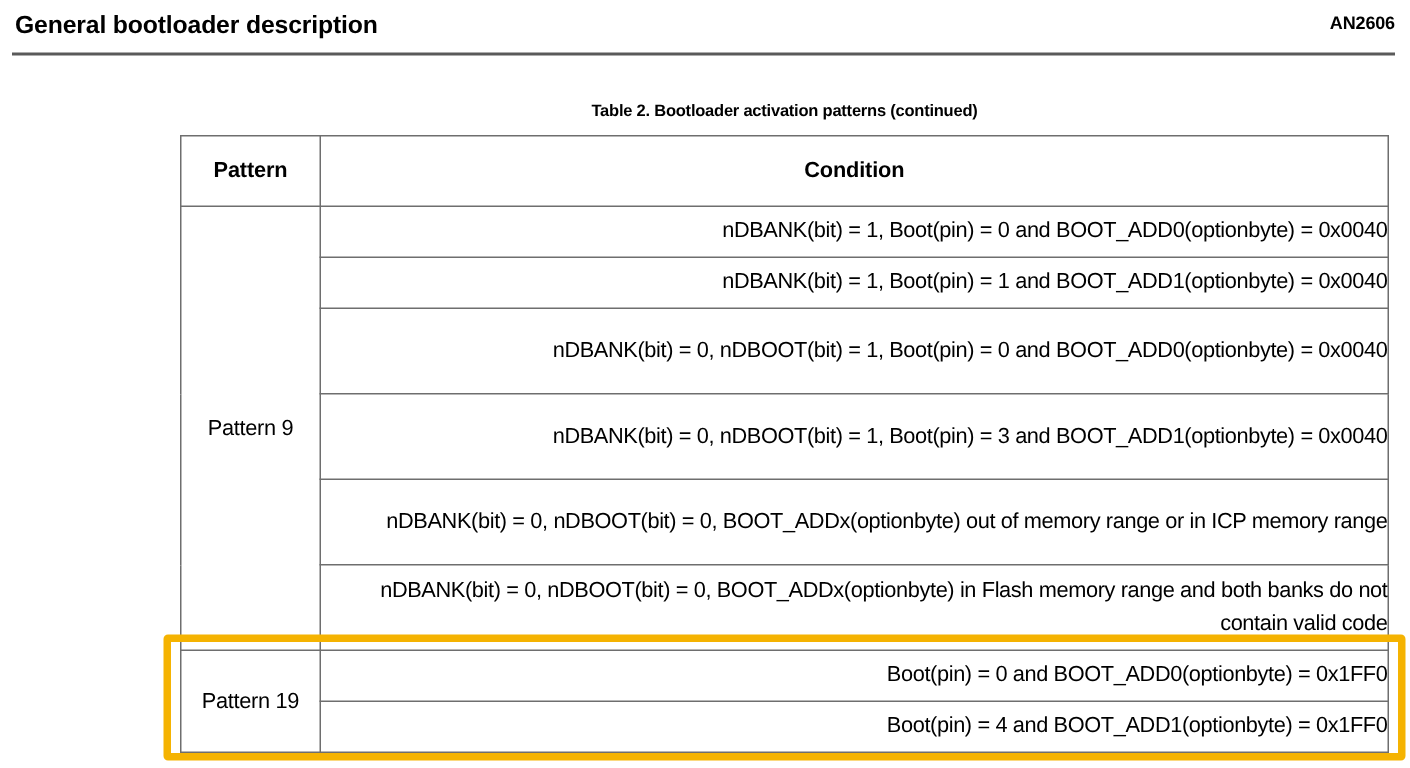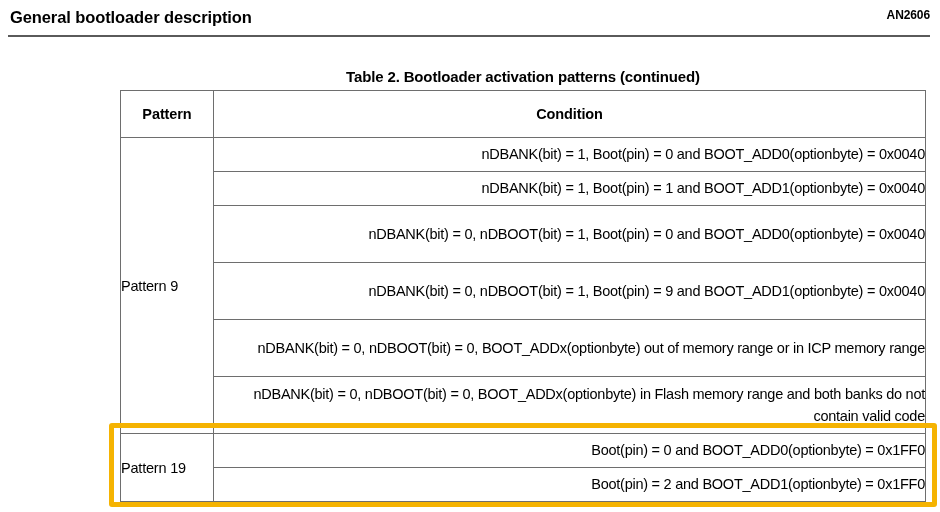--- a/index.html
+++ b/index.html
@@ -54,21 +54,21 @@
     background: #5a5a5a;
   }
 
   
   #table-caption {
     position: absolute;
     left: 120px;
     top: 68px;
     width: 806px;
     text-align: center;
-    font-size: 15px;
+    font-size: 11px;
     font-weight: bold;
     letter-spacing: -0.15px;
     white-space: nowrap;
   }
 
   
   #bootloader-table {
     position: absolute;
     left: 120px;
     top: 90px;
@@ -96,21 +96,21 @@
   thead th {
     height: 46px;
     font-size: 14.5px;
     font-weight: bold;
     text-align: center;
     border-bottom: 3px solid #000000;
     letter-spacing: -0.1px;
   }
 
   td.pattern-cell {
-    text-align: left;
+    text-align: center;
     font-size: 14.5px;
     letter-spacing: -0.2px;
     white-space: nowrap;
   }
 
   td.condition-cell {
     font-size: 14.5px;
     letter-spacing: -0.25px;
     padding: 0 6px 0 8px;
     line-height: 22.5px;
@@ -161,33 +161,33 @@
       <td class="pattern-cell" rowspan="6">Pattern 9</td>
       <td class="condition-cell">nDBANK(bit) = 1, Boot(pin) = 0 and BOOT_ADD0(optionbyte) = 0x0040</td>
     </tr>
     <tr class="row-1line">
       <td class="condition-cell">nDBANK(bit) = 1, Boot(pin) = 1 and BOOT_ADD1(optionbyte) = 0x0040</td>
     </tr>
     <tr class="row-2line">
       <td class="condition-cell">nDBANK(bit) = 0, nDBOOT(bit) = 1, Boot(pin) = 0 and BOOT_ADD0(optionbyte) = 0x0040</td>
     </tr>
     <tr class="row-2line">
-      <td class="condition-cell">nDBANK(bit) = 0, nDBOOT(bit) = 1, Boot(pin) = 9 and BOOT_ADD1(optionbyte) = 0x0040</td>
+      <td class="condition-cell">nDBANK(bit) = 0, nDBOOT(bit) = 1, Boot(pin) = 3 and BOOT_ADD1(optionbyte) = 0x0040</td>
     </tr>
     <tr class="row-2line">
       <td class="condition-cell">nDBANK(bit) = 0, nDBOOT(bit) = 0, BOOT_ADDx(optionbyte) out of memory range or in ICP memory range</td>
     </tr>
     <tr class="row-2line">
       <td class="condition-cell">nDBANK(bit) = 0, nDBOOT(bit) = 0, BOOT_ADDx(optionbyte) in Flash memory range and both banks do not contain valid code</td>
     </tr>
 
     <tr class="row-1line">
       <td class="pattern-cell" rowspan="2">Pattern 19</td>
       <td class="condition-cell">Boot(pin) = 0 and BOOT_ADD0(optionbyte) = 0x1FF0</td>
     </tr>
     <tr class="row-1line">
-      <td class="condition-cell">Boot(pin) = 2 and BOOT_ADD1(optionbyte) = 0x1FF0</td>
+      <td class="condition-cell">Boot(pin) = 4 and BOOT_ADD1(optionbyte) = 0x1FF0</td>
     </tr>
 
   </tbody>
 </table>
 
 <div id="highlight-box"></div>
 
 </body></html>

